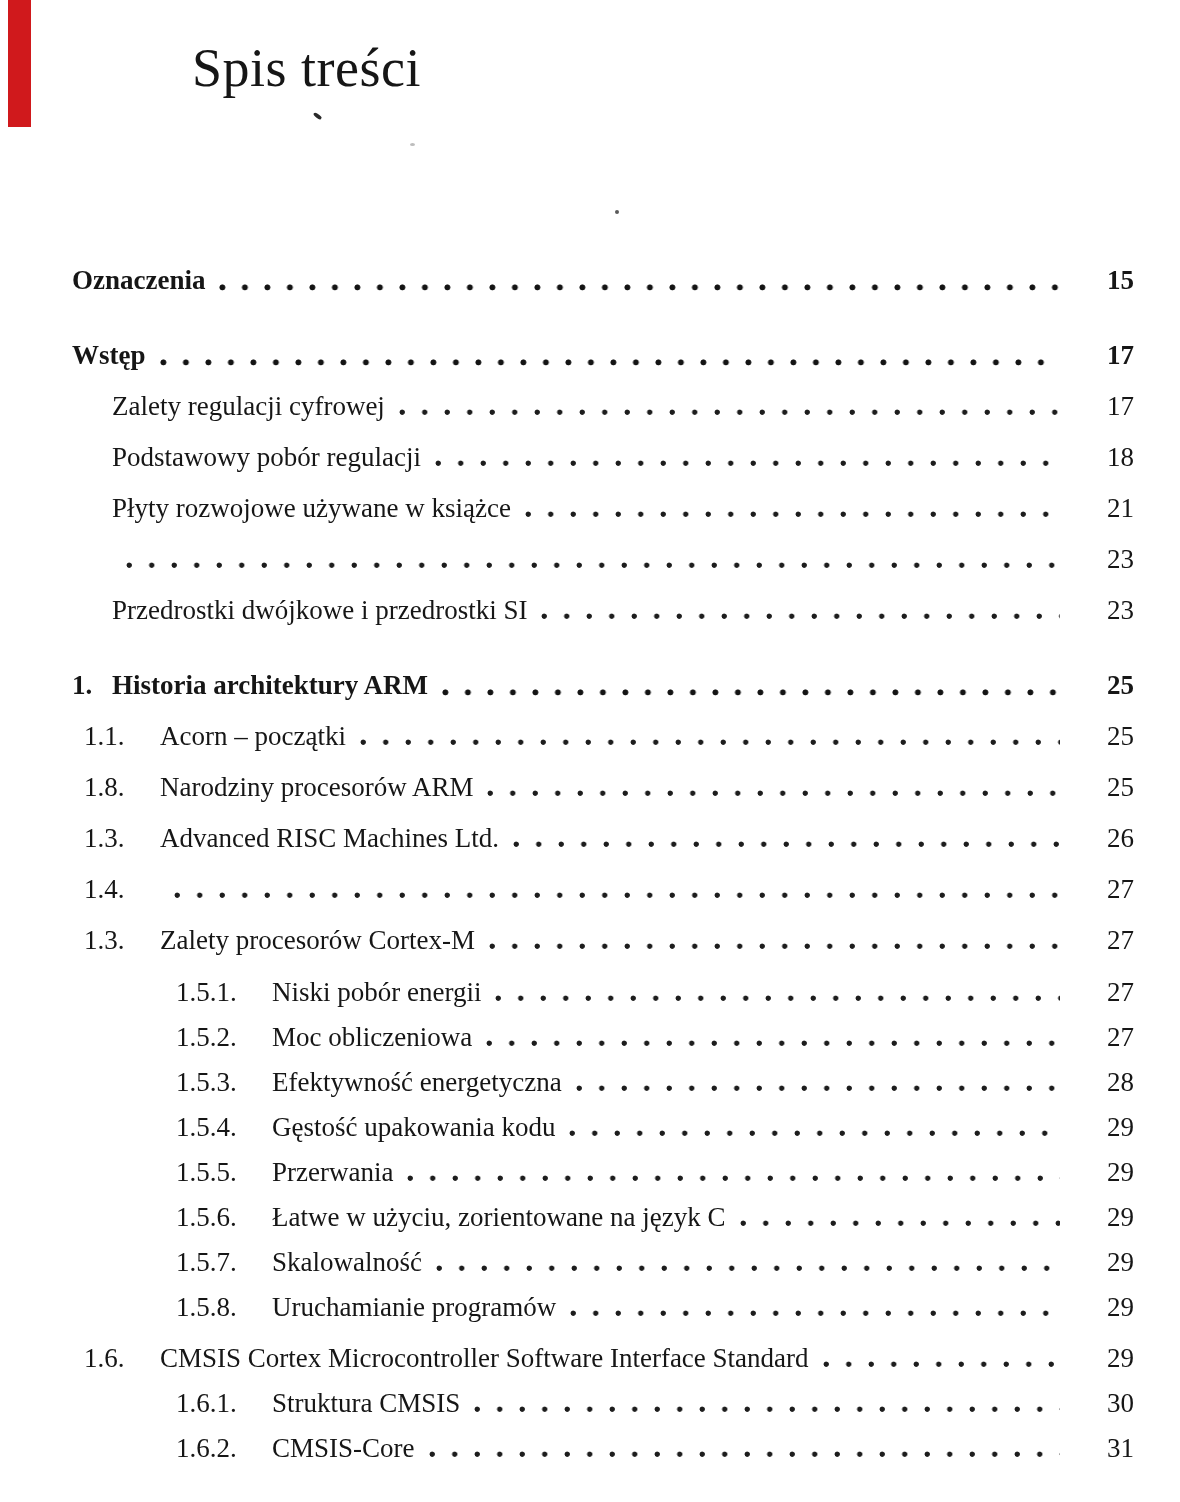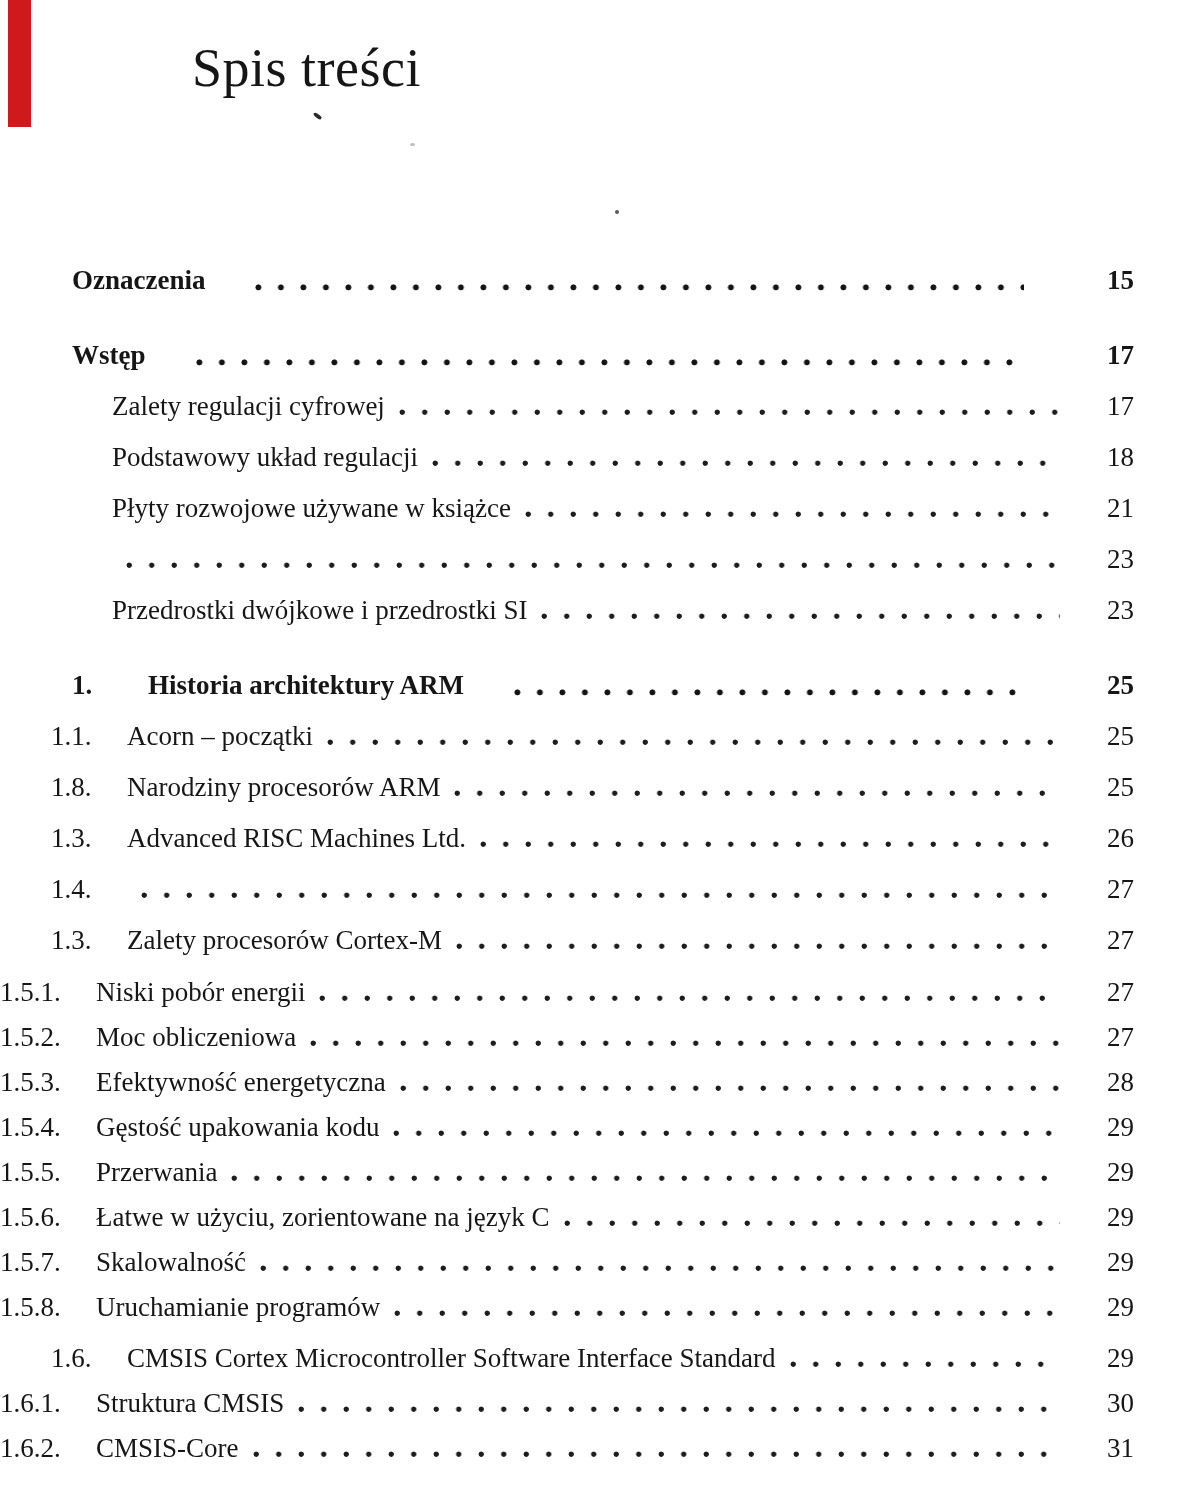--- a/index.html
+++ b/index.html
@@ -72,27 +72,27 @@
     align-items: baseline;
     font-size: 27px;
     line-height: 34px;
     margin-top: 17px;
     white-space: nowrap;
   }
   .row:first-child { margin-top: 0; }
   .row.l3 { margin-top: 11px; }
   .row.gap-md { margin-top: 18px; }
   .row.gap-xl { margin-top: 41px; }
-  .row.bold { font-weight: 700; gap: 36px; }
+  .row.bold { font-weight: 700; }
 
   .row.top     { padding-left: 72px; }
   .row.sub     { padding-left: 112px; align-items: center; }
   .row.chapter { padding-left: 72px; }
-  .row.l2      { padding-left: 51px; }
-  .row.l3      { }
+  .row.l2      { padding-left: 84px; }
+  .row.l3      { padding-left: 176px; }
 
   .num { flex: 0 0 auto; }
   .chapter .num { width: 40px; }
   .l2 .num { width: 76px; }
   .l3 .num { width: 96px; }
 
   .label { flex: 0 0 auto; }
 
   .leader {
     flex: 1 1 auto;
@@ -140,21 +140,21 @@
     <span class="pagenum">17</span>
   </div>
     <div class="row sub">
 
     <span class="label">Zalety regulacji cyfrowej</span>
     <span class="leader"></span>
     <span class="pagenum">17</span>
   </div>
     <div class="row sub">
 
-    <span class="label">Podstawowy układ regulacji</span>
+    <span class="label">Podstawowy pobór regulacji</span>
     <span class="leader"></span>
     <span class="pagenum">18</span>
   </div>
     <div class="row sub">
 
     <span class="label">Płyty rozwojowe używane w książce</span>
     <span class="leader"></span>
     <span class="pagenum">21</span>
   </div>
     <div class="row sub">

